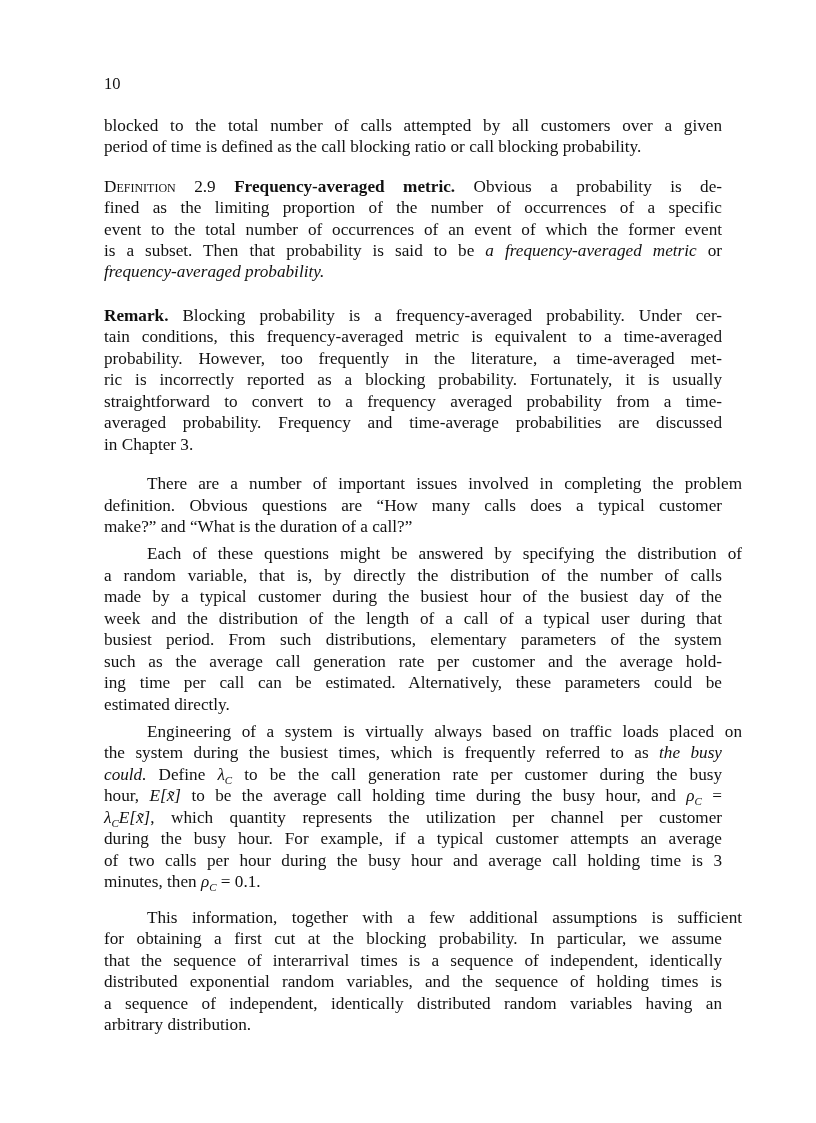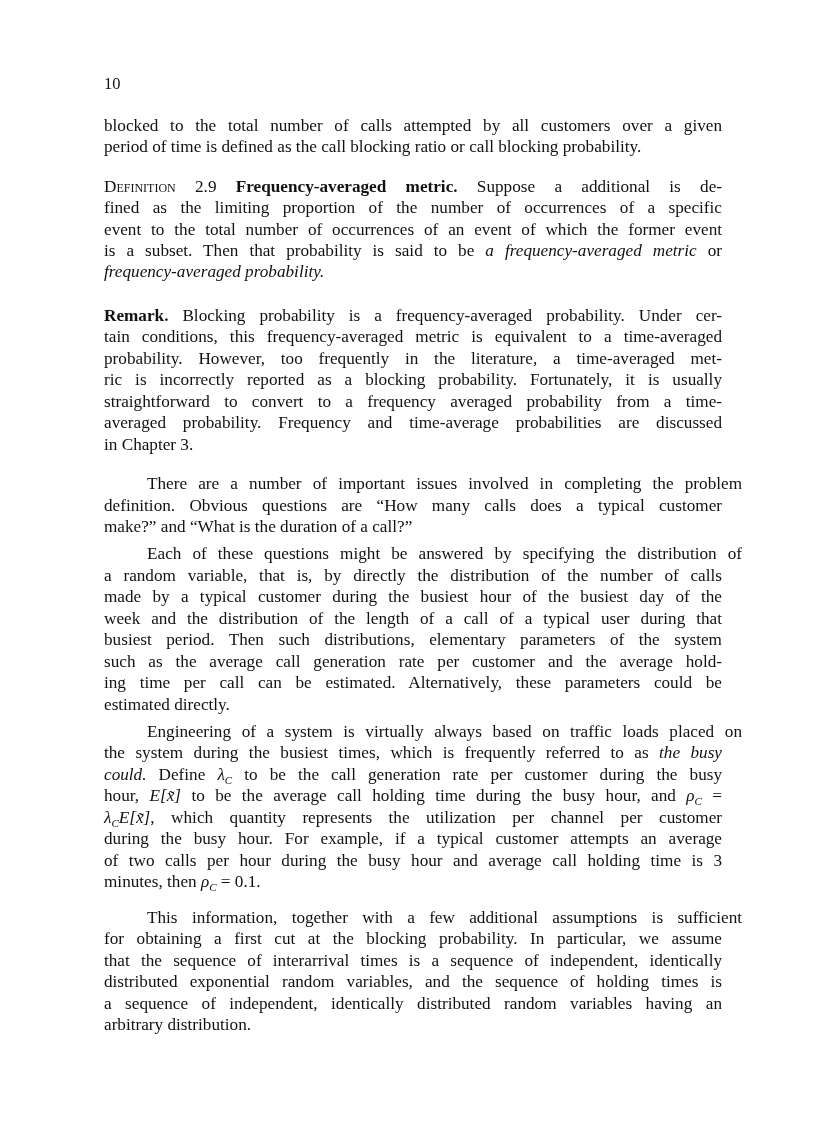--- a/index.html
+++ b/index.html
@@ -35,21 +35,21 @@
   <div>
     <div class="line" style="top:115px">blocked to the total number of calls attempted by all customers over a given</div>
     <div class="line last" style="top:136px">period of time is defined as the call blocking ratio or call blocking probability.</div>
   </div>
 
   <div>
     <div class="line" style="top:176px">
       <span class="sc">Definition</span>
       <span>2.9</span>
       <span class="b">Frequency-averaged metric.</span>
-      <span>Suppose a additional is de-</span>
+      <span>Obvious a probability is de-</span>
     </div>
     <div class="line" style="top:197px">fined as the limiting proportion of the number of occurrences of a specific</div>
     <div class="line" style="top:219px">event to the total number of occurrences of an event of which the former event</div>
     <div class="line" style="top:240px">
       <span>is a subset. Then that probability is said to be</span>
       <span class="i">a frequency-averaged metric</span>
       <span>or</span>
     </div>
     <div class="line last" style="top:261px">
       <span class="i">frequency-averaged probability.</span>
@@ -73,21 +73,21 @@
     <div class="line indent" style="top:473px">There are a number of important issues involved in completing the problem</div>
     <div class="line" style="top:495px">definition. Obvious questions are “How many calls does a typical customer</div>
     <div class="line last" style="top:516px">make?” and “What is the duration of a call?”</div>
   </div>
 
   <div>
     <div class="line indent" style="top:543px">Each of these questions might be answered by specifying the distribution of</div>
     <div class="line" style="top:565px">a random variable, that is, by directly the distribution of the number of calls</div>
     <div class="line" style="top:586px">made by a typical customer during the busiest hour of the busiest day of the</div>
     <div class="line" style="top:608px">week and the distribution of the length of a call of a typical user during that</div>
-    <div class="line" style="top:629px">busiest period. Then such distributions, elementary parameters of the system</div>
+    <div class="line" style="top:629px">busiest period. From such distributions, elementary parameters of the system</div>
     <div class="line" style="top:651px">such as the average call generation rate per customer and the average hold-</div>
     <div class="line" style="top:672px">ing time per call can be estimated. Alternatively, these parameters could be</div>
     <div class="line last" style="top:694px">estimated directly.</div>
   </div>
 
   <div>
     <div class="line indent" style="top:721px">Engineering of a system is virtually always based on traffic loads placed on</div>
     <div class="line" style="top:742px">
       <span>the system during the busiest times, which is frequently referred to as</span>
       <span class="i">the busy</span>

